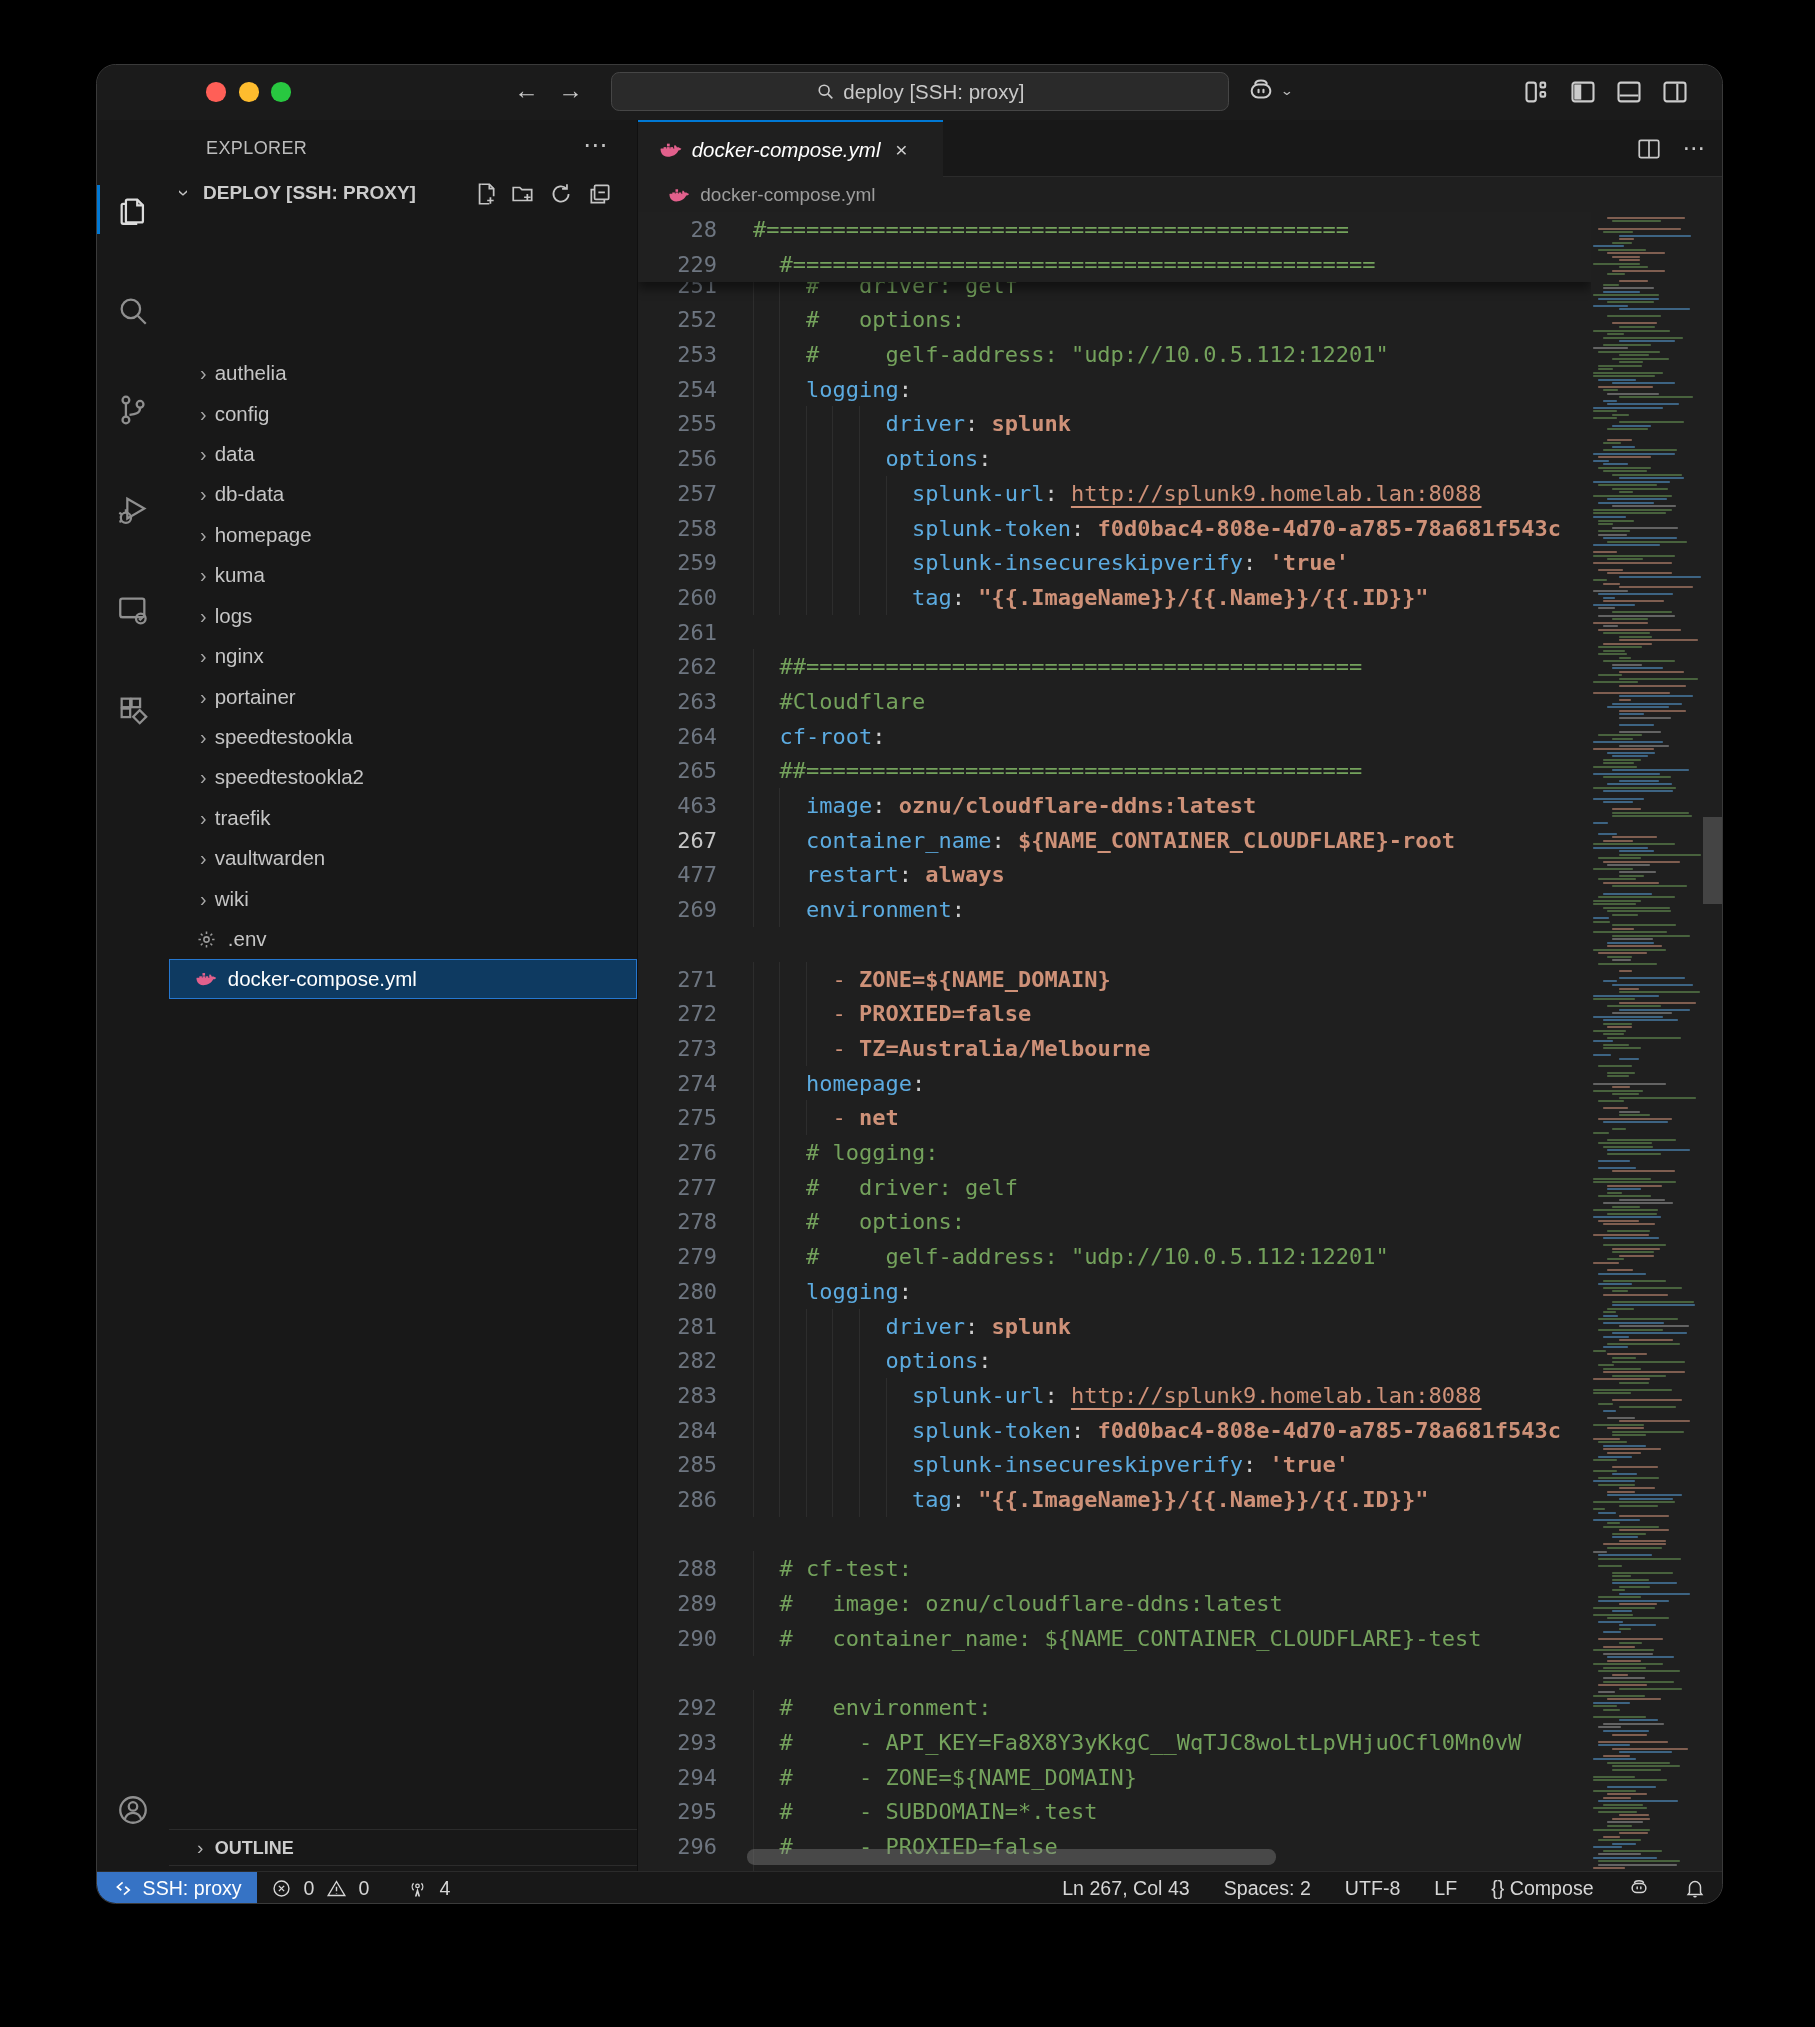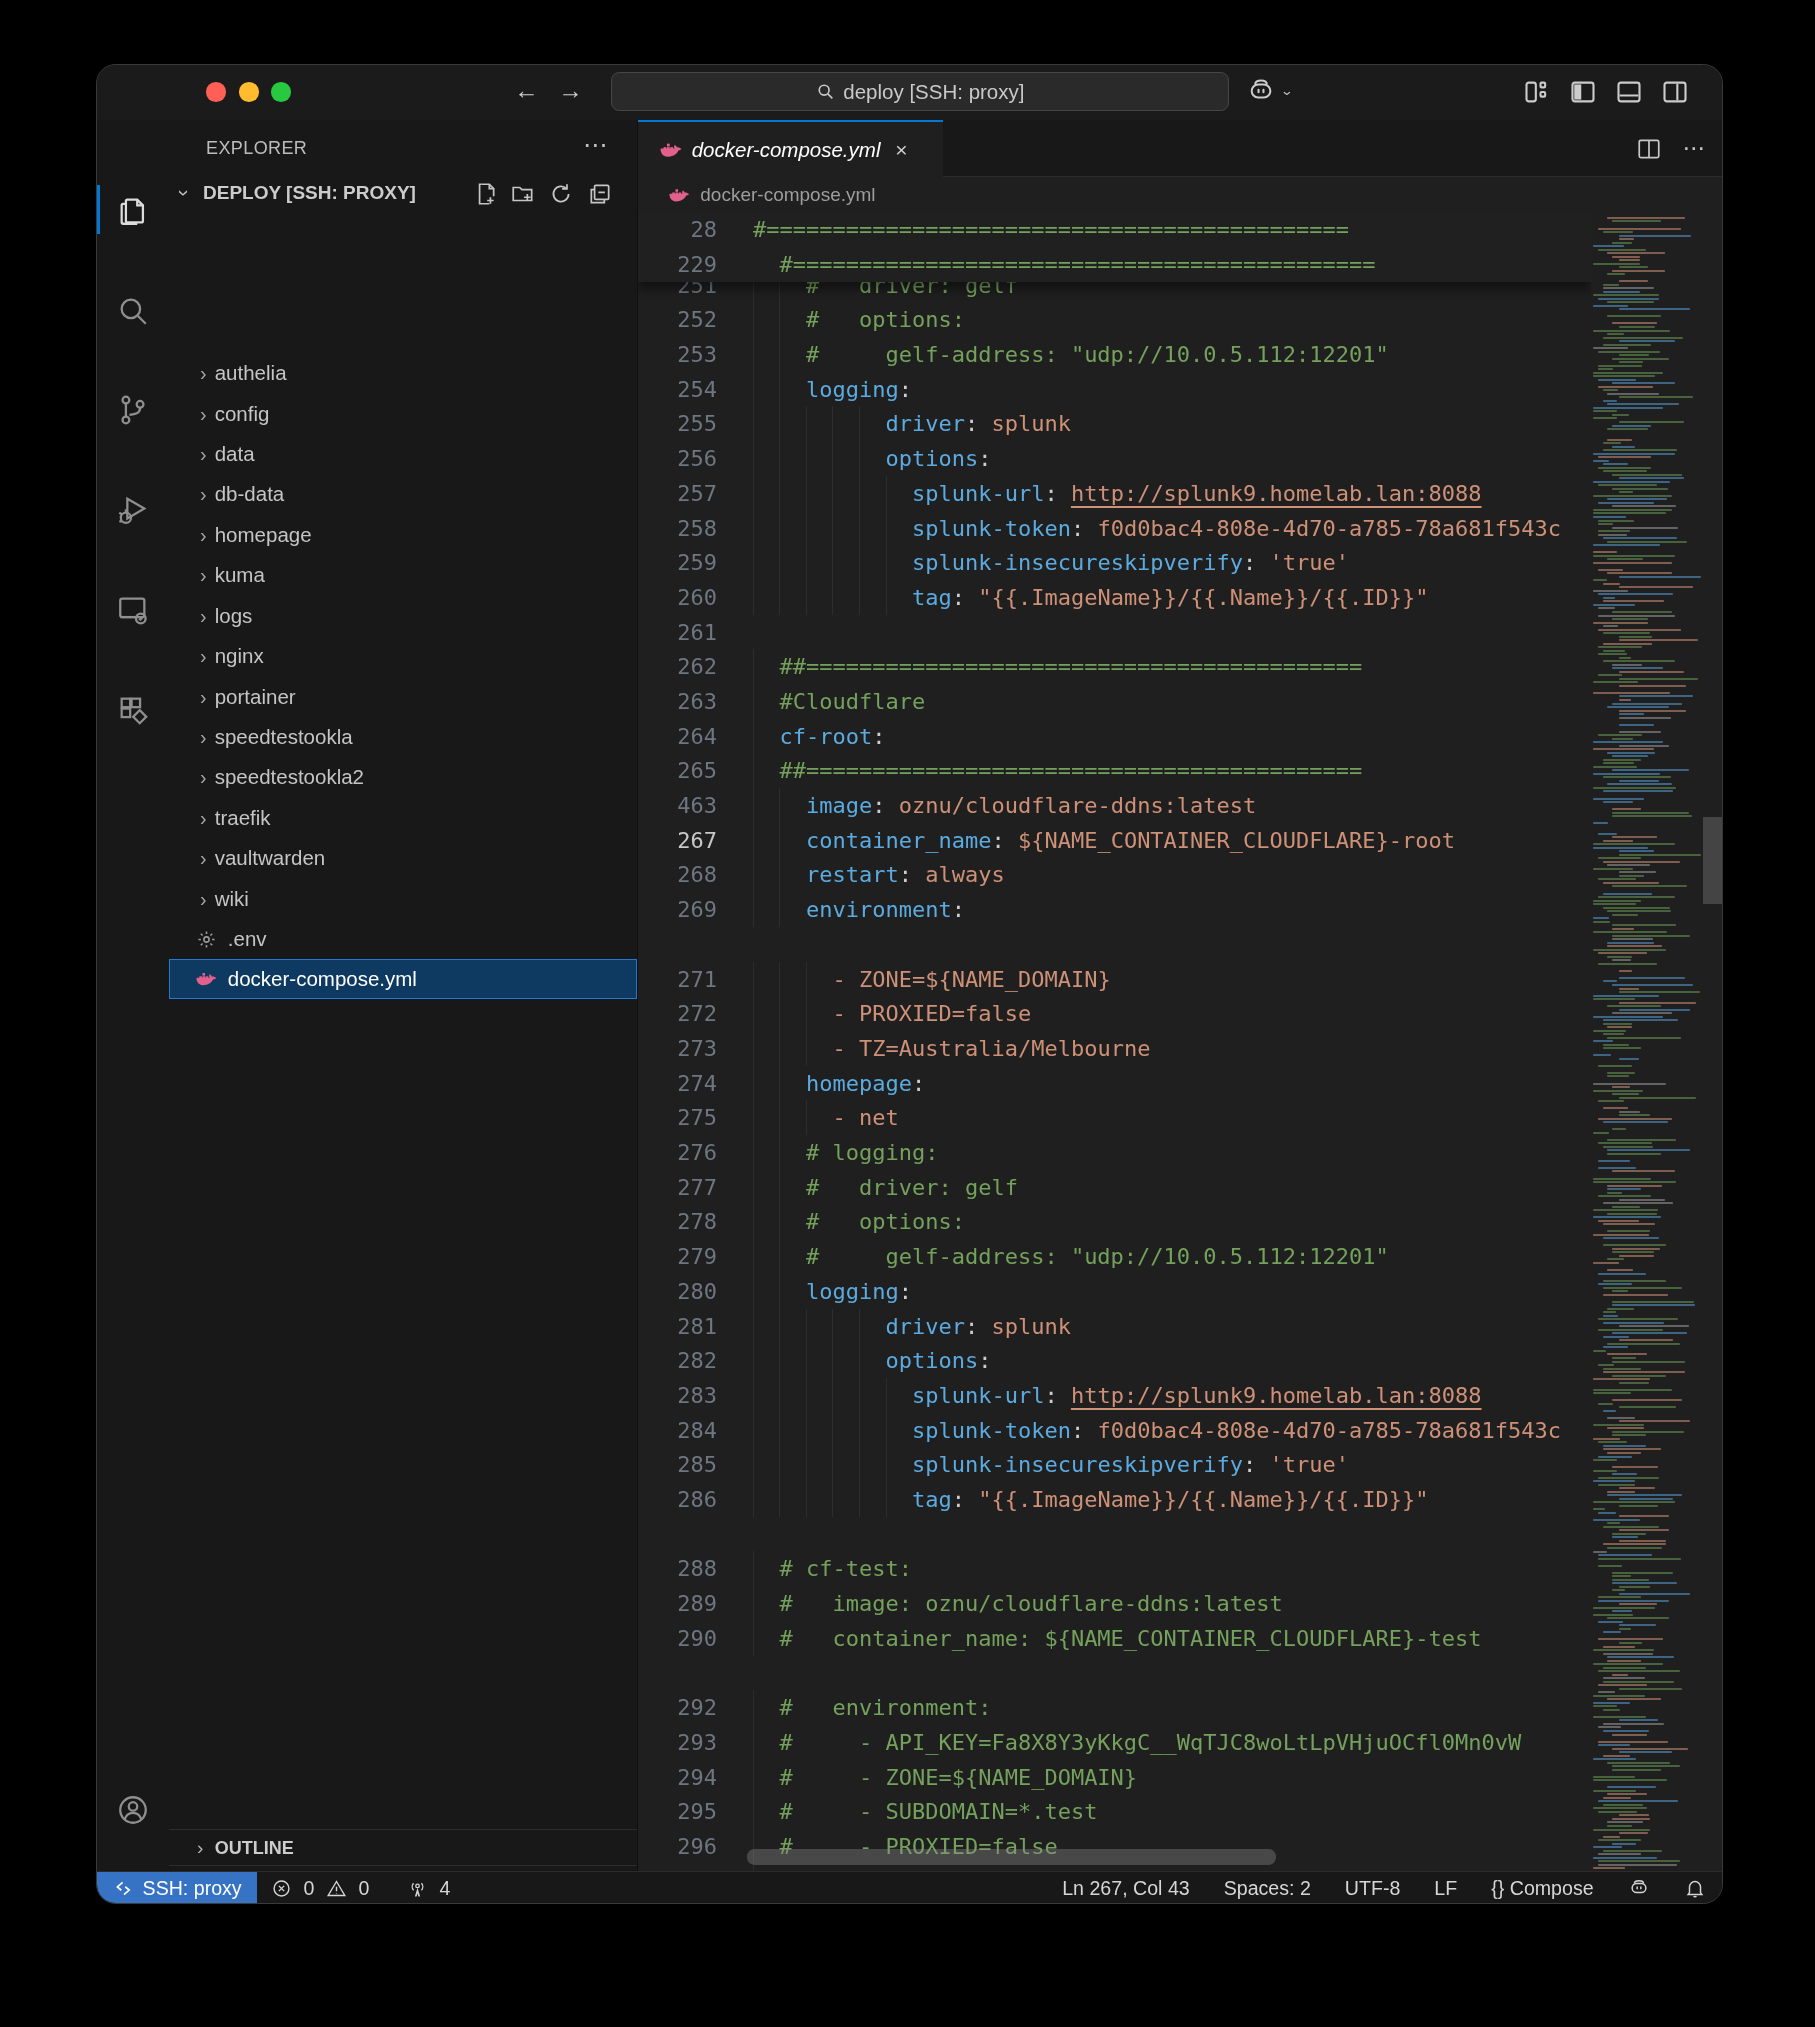--- a/index.html
+++ b/index.html
@@ -52,21 +52,21 @@
   .breadcrumb{position:absolute;left:0;top:57px;width:100%;height:35px;display:flex;align-items:center;color:#9d9d9d;font-size:19px;}
   .breadcrumb .whale{margin-left:29.5px;margin-right:9.8px;width:23px;height:18px;}
   .editor-body{position:absolute;left:0;top:92px;right:0;bottom:0;overflow:hidden;}
   .rowslayer{position:absolute;left:0;top:0;width:953px;height:100%;overflow:hidden;}
   .crow{position:absolute;left:0;width:953px;height:35px;line-height:35px;font-family:"DejaVu Sans Mono",monospace;font-size:22px;white-space:pre;}
   .crow .ln{position:absolute;left:0;top:0;width:79px;text-align:right;color:#6e7681;}
   .crow.cur .ln{color:#c8c8c8;}
   .crow .codetext{position:absolute;left:115px;top:0;}
   .crow.cur::before{content:"";position:absolute;left:82px;right:0;top:0;bottom:0;background:#242424;border-top:0.8px solid #3a3a3a;border-bottom:0.8px solid #3a3a3a;z-index:-1;}
   .guide{position:absolute;top:0;width:0.8px;height:35px;background:#2d2d2d;}
-  .t-c{color:#74a25c;} .t-k{color:#5cabe0;} .t-p{color:#cdcdcd;} .t-v{color:#ce9178;} .t-d{color:#ce9178;}
+  .t-c{color:#74a25c;} .t-k{color:#5cabe0;} .t-p{color:#cdcdcd;} .t-v{color:#ce9178;font-weight:bold;} .t-d{color:#ce9178;}
   .t-l{color:#ce9178;text-decoration:underline;text-underline-offset:4.9px;} .t-w{color:#d4d4d4;}
   .sticky{position:absolute;left:0;top:0;width:953px;height:70px;background:#202020;box-shadow:0 6.5px 9.8px rgba(0,0,0,.45);}
   .minimap{position:absolute;left:953px;top:0;width:113px;height:100%;background:#1f1f1f;}
   .mrow{position:absolute;height:2px;border-radius:0.8px;}
   .vslider{position:absolute;left:1065px;top:605px;width:21px;height:87px;background:rgba(130,130,130,.38);}
   .hslider{position:absolute;left:109px;bottom:6.5px;width:529px;height:15.5px;border-radius:7.4px;background:rgba(140,140,140,.38);}
   
   .statusbar{position:absolute;left:0;bottom:0;width:100%;height:32px;background:#181818;border-top:0.8px solid #2b2b2b;box-sizing:border-box;}
   .remotechip{position:absolute;left:0;top:0;width:160px;height:32px;background:#3673c5;border-radius:0 0 0 19px;display:flex;align-items:center;color:#ffffff;font-size:19.6px;}
   .remotechip svg{margin-left:16.4px;margin-right:8.2px;width:21px;height:21px;}
@@ -348,21 +348,21 @@
           <div class="crow" style="top: 299px;"><span class="ln">258</span><div class="guide" style="left:115px"></div><div class="guide" style="left:141px"></div><div class="guide" style="left:168px"></div><div class="guide" style="left:194px"></div><div class="guide" style="left:221px"></div><div class="guide" style="left:248px"></div><span class="codetext"><span class="t-w">            </span><span class="t-k">splunk-token</span><span class="t-p">:</span><span class="t-w"> </span><span class="t-v">f0d0bac4-808e-4d70-a785-78a681f543c</span></span></div>
           <div class="crow" style="top: 333px;"><span class="ln">259</span><div class="guide" style="left:115px"></div><div class="guide" style="left:141px"></div><div class="guide" style="left:168px"></div><div class="guide" style="left:194px"></div><div class="guide" style="left:221px"></div><div class="guide" style="left:248px"></div><span class="codetext"><span class="t-w">            </span><span class="t-k">splunk-insecureskipverify</span><span class="t-p">:</span><span class="t-w"> </span><span class="t-v">'true'</span></span></div>
           <div class="crow" style="top: 368px;"><span class="ln">260</span><div class="guide" style="left:115px"></div><div class="guide" style="left:141px"></div><div class="guide" style="left:168px"></div><div class="guide" style="left:194px"></div><div class="guide" style="left:221px"></div><div class="guide" style="left:248px"></div><span class="codetext"><span class="t-w">            </span><span class="t-k">tag</span><span class="t-p">:</span><span class="t-w"> </span><span class="t-v">"{{.ImageName}}/{{.Name}}/{{.ID}}"</span></span></div>
           <div class="crow" style="top: 403px;"><span class="ln">261</span><span class="codetext"></span></div>
           <div class="crow" style="top: 437px;"><span class="ln">262</span><div class="guide" style="left:115px"></div><span class="codetext"><span class="t-c">  ##==========================================</span></span></div>
           <div class="crow" style="top: 472px;"><span class="ln">263</span><div class="guide" style="left:115px"></div><span class="codetext"><span class="t-c">  #Cloudflare</span></span></div>
           <div class="crow" style="top: 507px; text-decoration: underline;"><span class="ln">264</span><div class="guide" style="left:115px"></div><span class="codetext"><span class="t-w">  </span><span class="t-k">cf-root</span><span class="t-p">:</span></span></div>
           <div class="crow" style="top: 541px;"><span class="ln">265</span><div class="guide" style="left:115px"></div><span class="codetext"><span class="t-c">  ##==========================================</span></span></div>
           <div class="crow" style="top: 576px;"><span class="ln">463</span><div class="guide" style="left:115px"></div><div class="guide" style="left:141px"></div><span class="codetext"><span class="t-w">    </span><span class="t-k">image</span><span class="t-p">:</span><span class="t-w"> </span><span class="t-v">oznu/cloudflare-ddns:latest</span></span></div>
           <div class="crow cur" style="top: 611px;"><span class="ln">267</span><div class="guide" style="left:115px"></div><div class="guide" style="left:141px"></div><span class="codetext"><span class="t-w">    </span><span class="t-k">container_name</span><span class="t-p">:</span><span class="t-w"> </span><span class="t-v">${NAME_CONTAINER_CLOUDFLARE}-root</span></span></div>
-          <div class="crow" style="top: 645px;"><span class="ln">268</span><div class="guide" style="left:115px"></div><div class="guide" style="left:141px"></div><span class="codetext"><span class="t-w">    </span><span class="t-k">restart</span><span class="t-p">:</span><span class="t-w"> </span><span class="t-v">always</span></span></div>
+          <div class="crow" style="top: 645px;"><span class="ln">477</span><div class="guide" style="left:115px"></div><div class="guide" style="left:141px"></div><span class="codetext"><span class="t-w">    </span><span class="t-k">restart</span><span class="t-p">:</span><span class="t-w"> </span><span class="t-v">always</span></span></div>
           <div class="crow" style="top: 680px;"><span class="ln">269</span><div class="guide" style="left:115px"></div><div class="guide" style="left:141px"></div><span class="codetext"><span class="t-w">    </span><span class="t-k">environment</span><span class="t-p">:</span></span></div>
           <div class="crow" style="top: 750px;"><span class="ln">271</span><div class="guide" style="left:115px"></div><div class="guide" style="left:141px"></div><div class="guide" style="left:168px"></div><span class="codetext"><span class="t-w">      </span><span class="t-d">- </span><span class="t-v">ZONE=${NAME_DOMAIN}</span></span></div>
           <div class="crow" style="top: 784px;"><span class="ln">272</span><div class="guide" style="left:115px"></div><div class="guide" style="left:141px"></div><div class="guide" style="left:168px"></div><span class="codetext"><span class="t-w">      </span><span class="t-d">- </span><span class="t-v">PROXIED=false</span></span></div>
           <div class="crow" style="top: 819px;"><span class="ln">273</span><div class="guide" style="left:115px"></div><div class="guide" style="left:141px"></div><div class="guide" style="left:168px"></div><span class="codetext"><span class="t-w">      </span><span class="t-d">- </span><span class="t-v">TZ=Australia/Melbourne</span></span></div>
           <div class="crow" style="top: 854px;"><span class="ln">274</span><div class="guide" style="left:115px"></div><div class="guide" style="left:141px"></div><span class="codetext"><span class="t-w">    </span><span class="t-k">homepage</span><span class="t-p">:</span></span></div>
           <div class="crow" style="top: 888px;"><span class="ln">275</span><div class="guide" style="left:115px"></div><div class="guide" style="left:141px"></div><div class="guide" style="left:168px"></div><span class="codetext"><span class="t-w">      </span><span class="t-d">- </span><span class="t-v">net</span></span></div>
           <div class="crow" style="top: 923px;"><span class="ln">276</span><div class="guide" style="left:115px"></div><div class="guide" style="left:141px"></div><span class="codetext"><span class="t-c">    # logging:</span></span></div>
           <div class="crow" style="top: 958px;"><span class="ln">277</span><div class="guide" style="left:115px"></div><div class="guide" style="left:141px"></div><span class="codetext"><span class="t-c">    #   driver: gelf</span></span></div>
           <div class="crow" style="top: 992px;"><span class="ln">278</span><div class="guide" style="left:115px"></div><div class="guide" style="left:141px"></div><span class="codetext"><span class="t-c">    #   options:</span></span></div>
           <div class="crow" style="top: 1027px;"><span class="ln">279</span><div class="guide" style="left:115px"></div><div class="guide" style="left:141px"></div><span class="codetext"><span class="t-c">    #     gelf-address: "udp://10.0.5.112:12201"</span></span></div>

